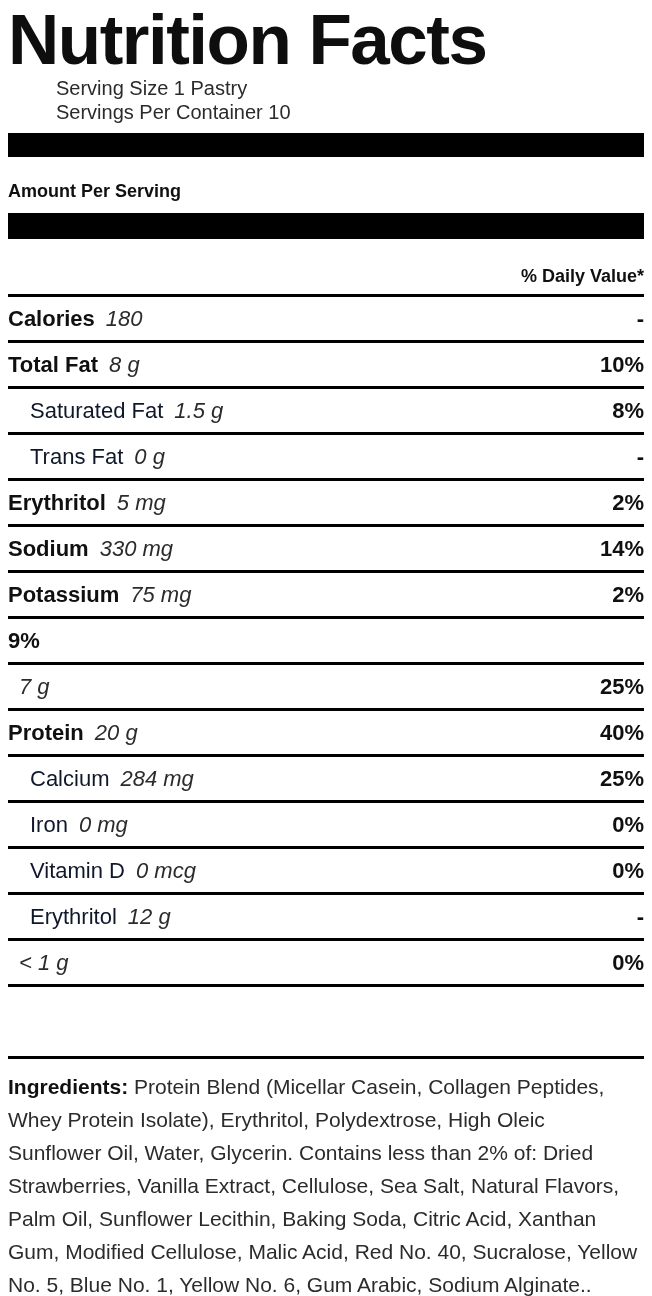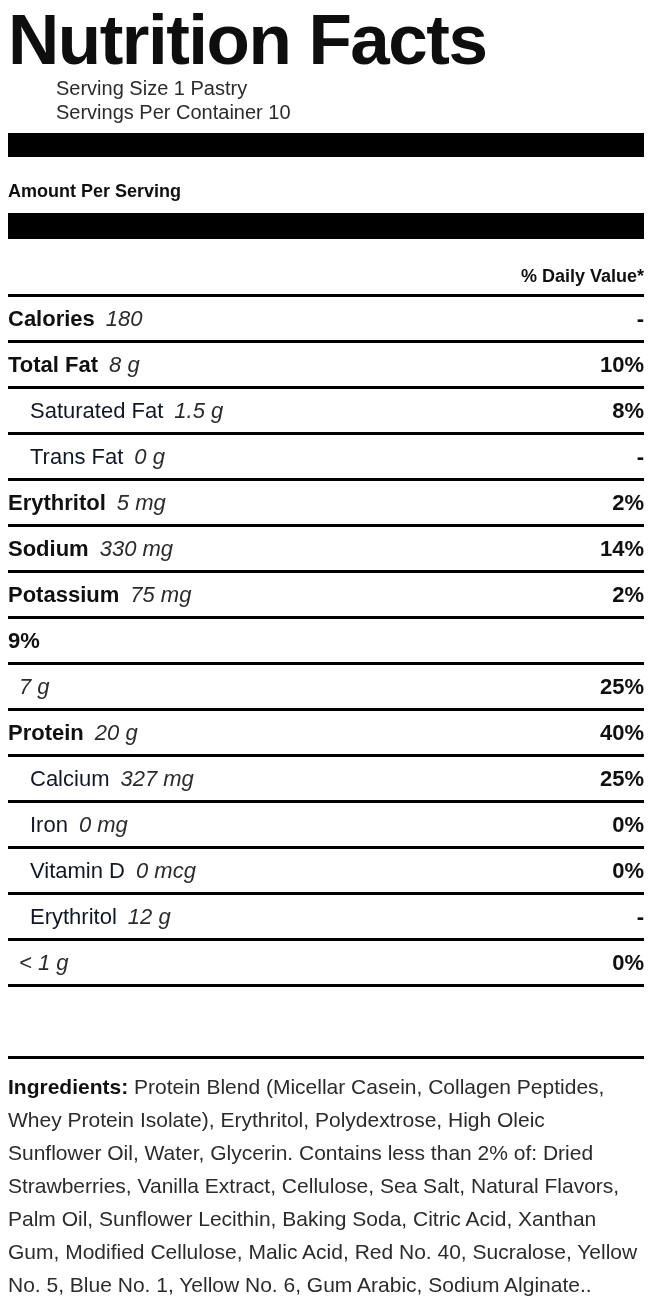--- a/index.html
+++ b/index.html
@@ -138,21 +138,21 @@
       <div class="row">
         <div class="left">
           <span class="nname b">Protein</span>
           <span class="amt">20 g</span>
         </div>
         <span class="dv">40%</span>
       </div>
       <div class="row indent">
         <div class="left">
           <span class="nname">Calcium</span>
-          <span class="amt">327 mg</span>
+          <span class="amt">284 mg</span>
         </div>
         <span class="dv">25%</span>
       </div>
       <div class="row indent">
         <div class="left">
           <span class="nname">Iron</span>
           <span class="amt">0 mg</span>
         </div>
         <span class="dv">0%</span>
       </div>

